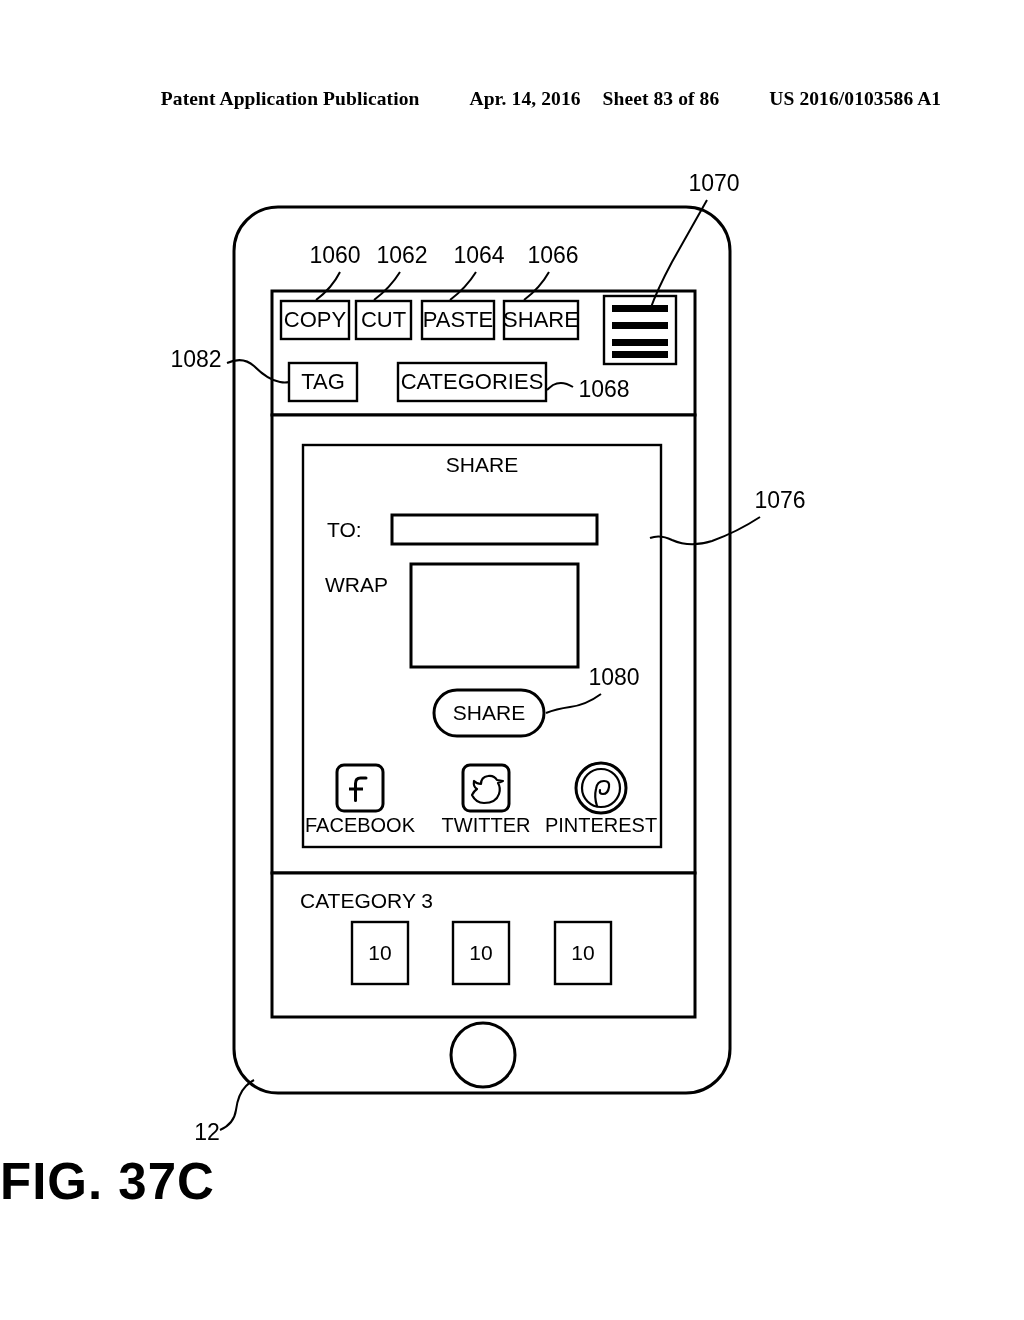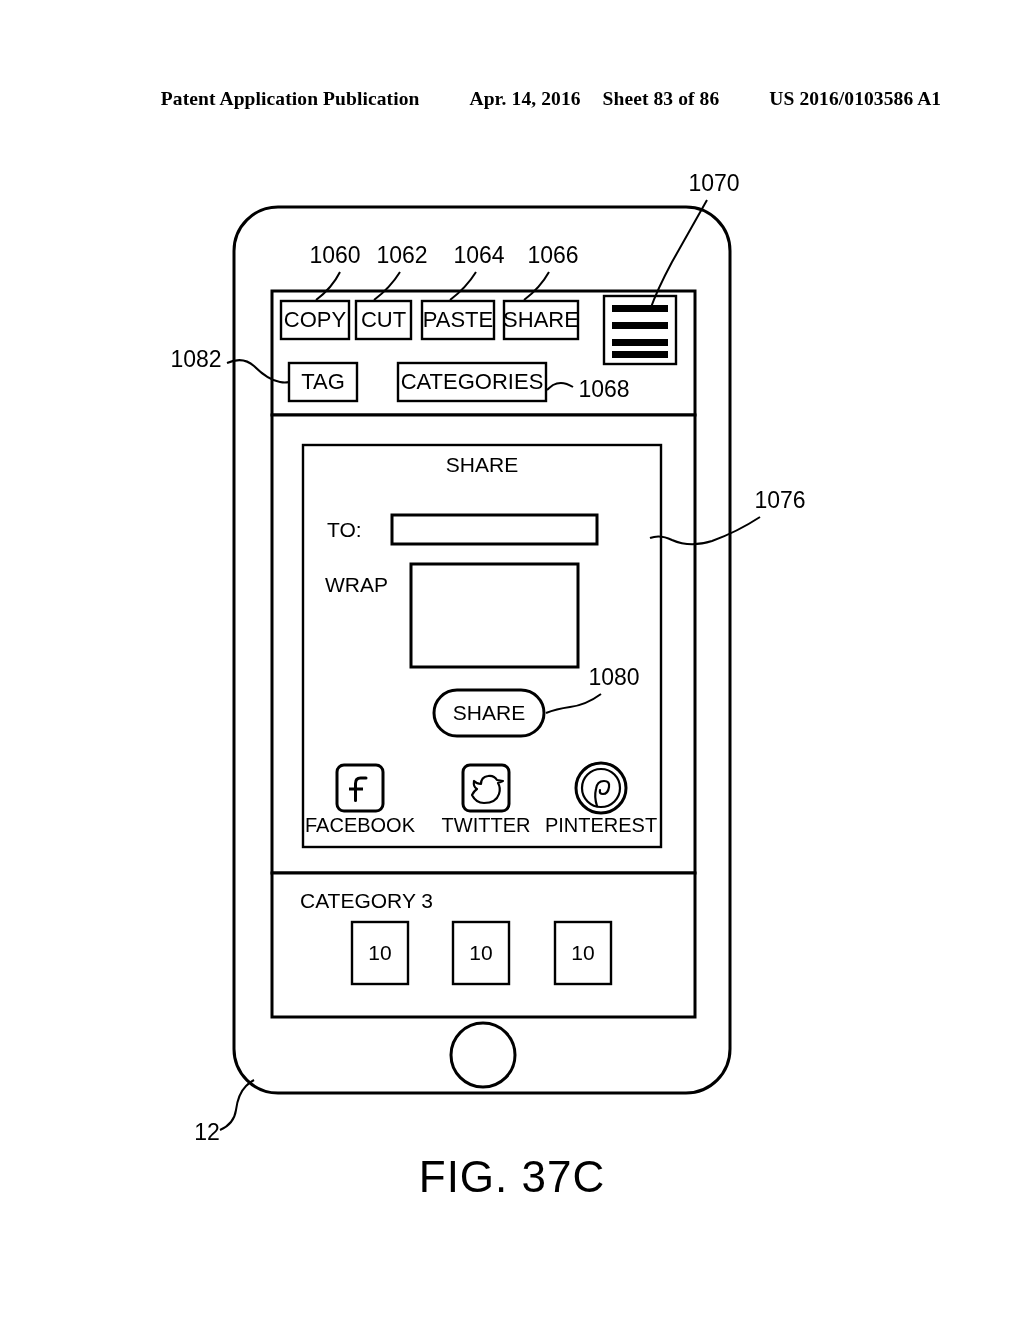--- a/index.html
+++ b/index.html
@@ -33,24 +33,24 @@
   #patent-header span { display: inline-block; vertical-align: baseline; }
   .hdr-gap-lg { display: inline-block; width: 40px; }
   .hdr-gap-sm { display: inline-block; width: 12px; }
 
   
   #figure-caption {
     position: absolute;
     top: 1152px;
     left: 0;
     width: 1024px;
-    text-align: center;
+    text-align: left;
     font-family: "Liberation Sans", sans-serif;
-    font-weight: normal;
-    font-size: 44px;
+    font-weight: bold;
+    font-size: 51px;
     letter-spacing: 1px;
   }
 
   
   #figure-svg {
     position: absolute;
     top: 0;
     left: 0;
     width: 1024px;
     height: 1320px;

